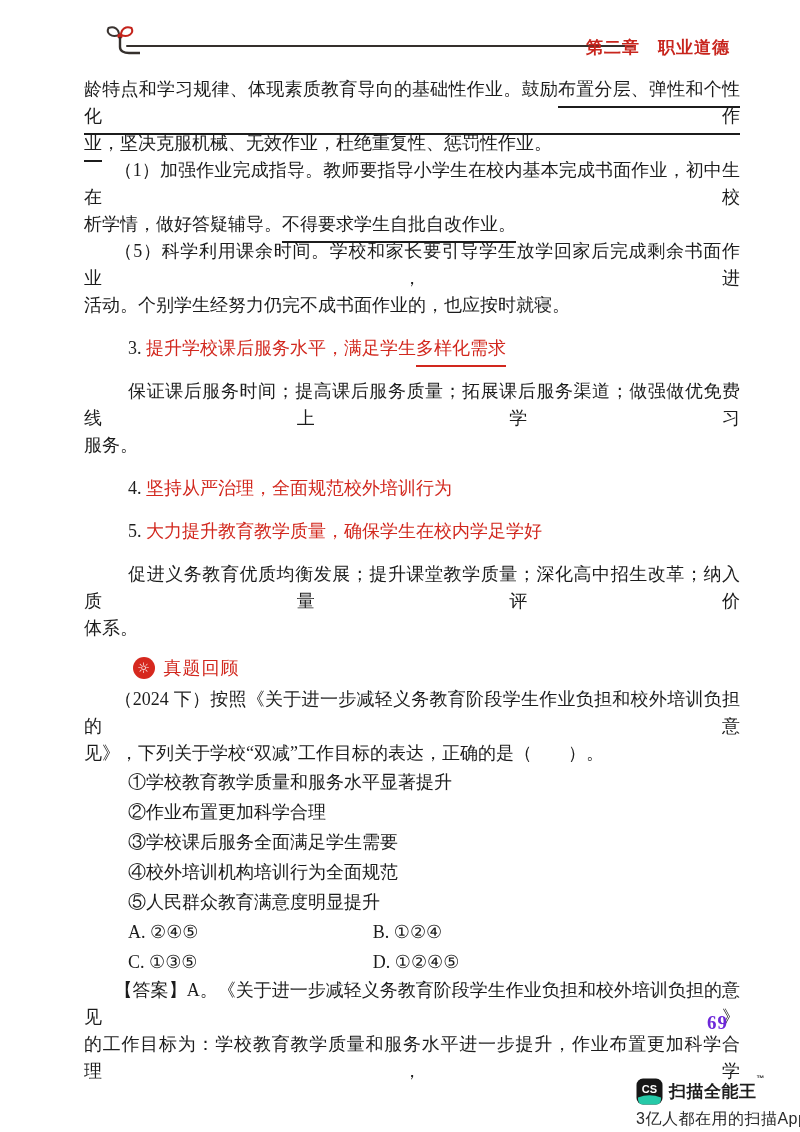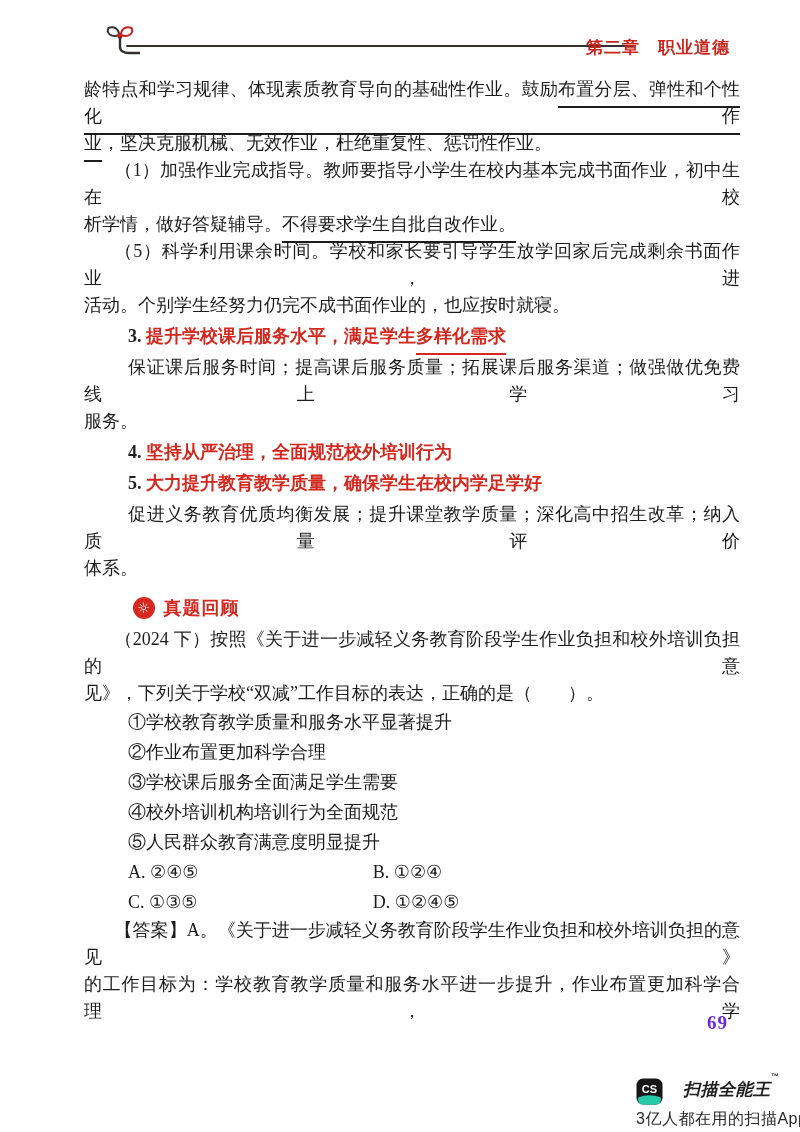--- a/index.html
+++ b/index.html
@@ -19,45 +19,45 @@
     font-weight:bold;font-size:17px;color:#c8251d;letter-spacing:1px;white-space:nowrap;
   }
   
   #content{position:absolute;left:84px;top:76px;width:656px;font-size:18px;line-height:27px;}
   .para{margin:0;}
   .line{white-space:normal;}
   .fill{text-align:justify;text-align-last:justify;}
   .ind1{text-indent:1.7em;}
   .ind2{text-indent:2.45em;}
   .u{border-bottom:2px solid currentColor;padding-bottom:7px;}
-  .heading{margin:4px 0;padding-left:2.45em;font-weight:bold;white-space:nowrap;}
+  .heading{margin:16px 0;padding-left:2.45em;font-weight:normal;white-space:nowrap;}
   .hred{color:#d2281e;}
   .hnum{color:#1f1f1f;}
   .section{margin:12px 0 4px 0;padding-left:2.7em;height:28px;display:flex;align-items:center;}
   .bulb{
     display:inline-flex;align-items:center;justify-content:center;
     width:22px;height:22px;border-radius:50%;background:#d6281e;color:#ffffff;
     font-size:14px;line-height:22px;font-family:"DejaVu Sans",sans-serif;
   }
-  .slabel{color:#d2281e;font-weight:bold;margin-left:9px;letter-spacing:1px;}
+  .slabel{color:#d2281e;font-weight:normal;margin-left:9px;letter-spacing:1px;}
   .item{line-height:30px;padding-left:2.45em;}
   .optrow{line-height:30px;padding-left:2.45em;}
   .opt0{display:inline-block;width:40%;}
   .opt1{display:inline-block;}
   
   .pageno{
     position:absolute;top:1012px;right:72px;
     color:#6d28d9;font-size:19px;font-weight:bold;letter-spacing:1px;
   }
   .watermark{
     position:absolute;right:14px;top:1078px;width:150px;
     font-family:"Liberation Sans","DejaVu Sans",sans-serif;color:#1d1d1d;
   }
-  .wm-top{display:flex;align-items:flex-start;}
-  .wm-title{font-size:17px;font-weight:bold;margin-left:20px;letter-spacing:0.5px;white-space:nowrap;font-style:italic;}
+  .wm-top{display:flex;align-items:center;}
+  .wm-title{font-size:17px;font-weight:bold;margin-left:6px;letter-spacing:0.5px;white-space:nowrap;}
   .wm-tm{font-size:8px;vertical-align:top;position:relative;top:-6px;font-weight:bold;}
   .wm-tag{font-size:16px;font-weight:normal;margin-top:4px;letter-spacing:0.5px;color:#2a2a2a;white-space:nowrap;}
   .wm-line{margin-top:8px;margin-left:28px;width:92px;height:2px;background:#c9c9c9;border-radius:1px;opacity:0.7;}
 </style>
 </head>
 <body>
 
 <div class="pagehead">
   <svg class="sprout" width="40" height="40" viewBox="0 0 40 40">
     <path d="M19 15 C11 18 6 13 8.5 8 C14 5.5 19 9 19 15 Z" fill="#ffffff" stroke="#3a3431" stroke-width="2"></path>

